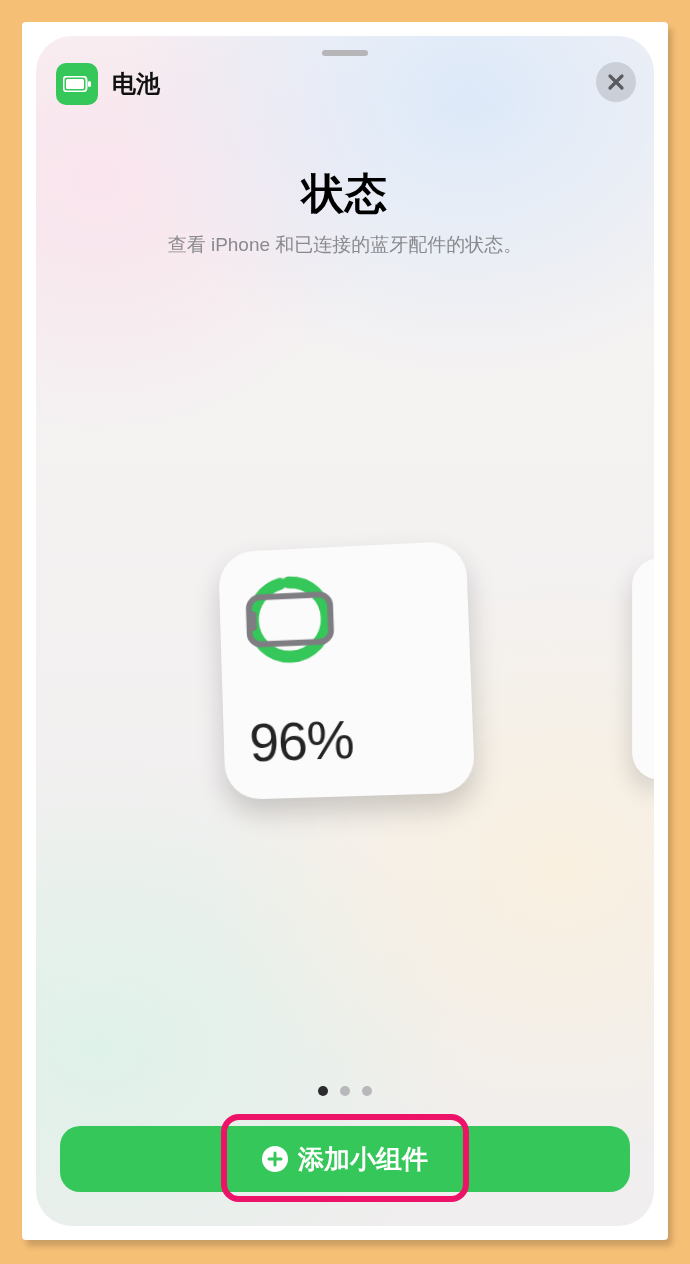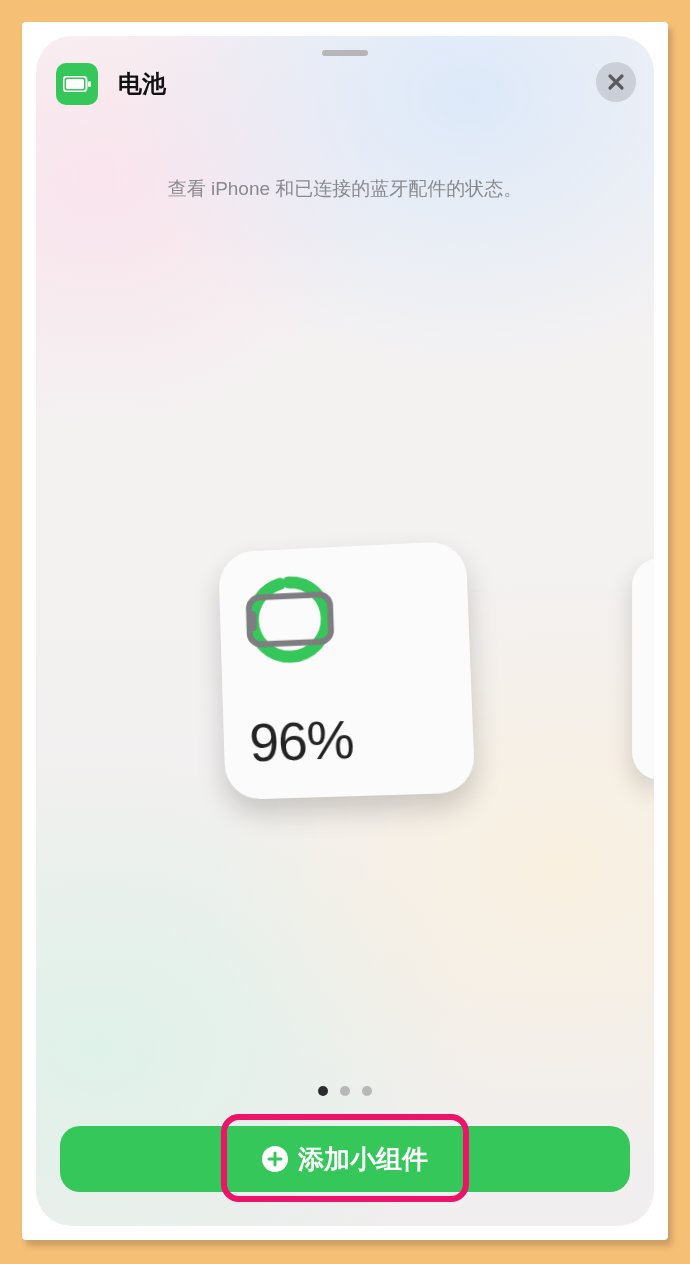--- a/index.html
+++ b/index.html
@@ -53,21 +53,21 @@
   .app-icon {
     margin-left: 20px;
     width: 42px; height: 42px;
     border-radius: 10px;
     background: #35c759;
     display: flex; align-items: center; justify-content: center;
   }
   .app-icon svg { display:block; }
 
   .app-name {
-    margin-left: 20px;
+    margin-left: 14px;
     font-size: 24px;
     font-weight: 600;
     color: #111;
   }
 
   .close-btn {
     position: absolute;
     right: 18px; top: 6px;
     width: 40px; height: 40px;
     border-radius: 50%;
@@ -200,20 +200,21 @@
       <div class="app-name">电池</div>
 
       <div class="close-btn">
         <svg width="18" height="18" viewBox="0 0 18 18">
           <path d="M3 3 L15 15 M15 3 L3 15" stroke="#5b5b5f" stroke-width="3.2" stroke-linecap="round"></path>
         </svg>
       </div>
     </div>
 
     <div class="title-block">
+      <div class="title">状态</div>
       <div class="subtitle">查看 iPhone 和已连接的蓝牙配件的状态。</div>
     </div>
 
     <div class="widget-wrap">
       <div class="widget">
         <div class="ring">
           <svg viewBox="0 0 60 60">
             <circle cx="30" cy="30" r="25" fill="none" stroke="#e6e6e8" stroke-width="8"></circle>
             <circle id="ring-arc" cx="30" cy="30" r="25" fill="none" stroke="#35c759" stroke-width="8" stroke-linecap="round" stroke-dasharray="157.08" stroke-dashoffset="6.28"></circle>
           </svg>

